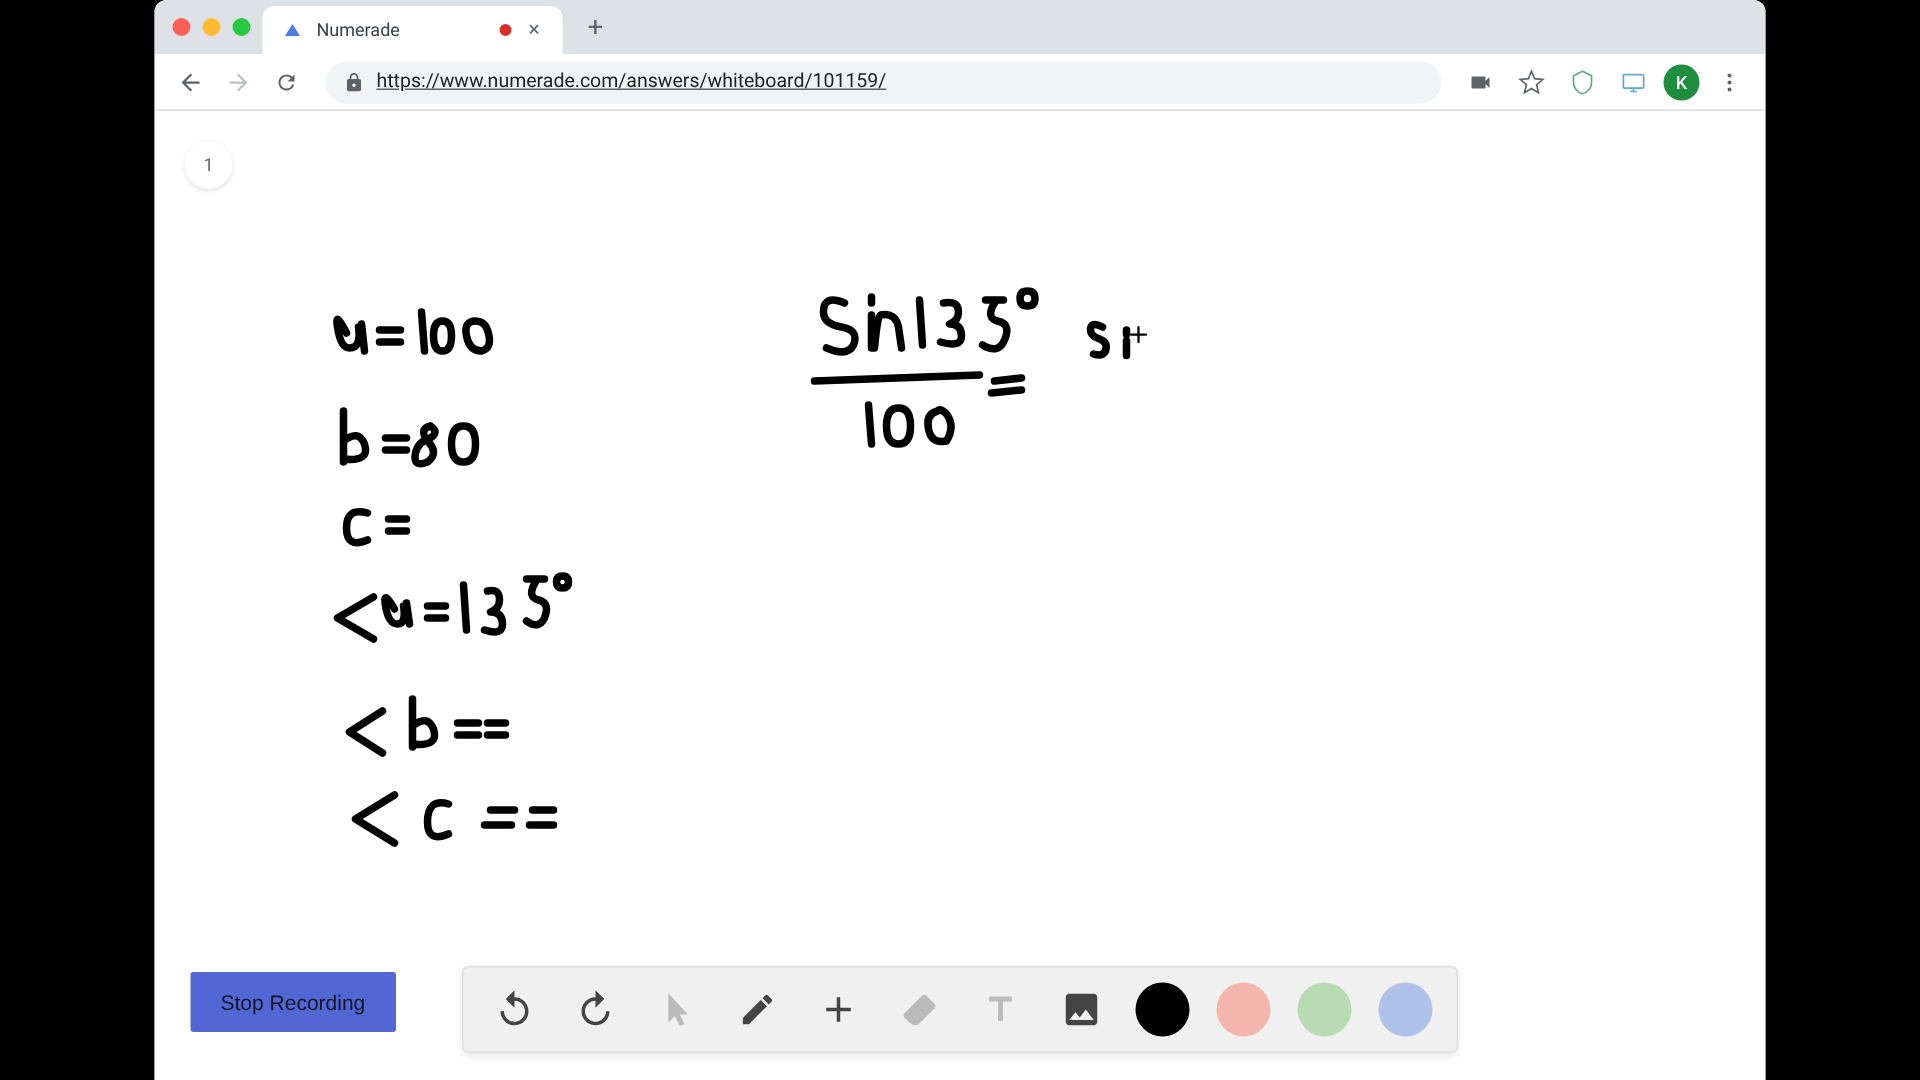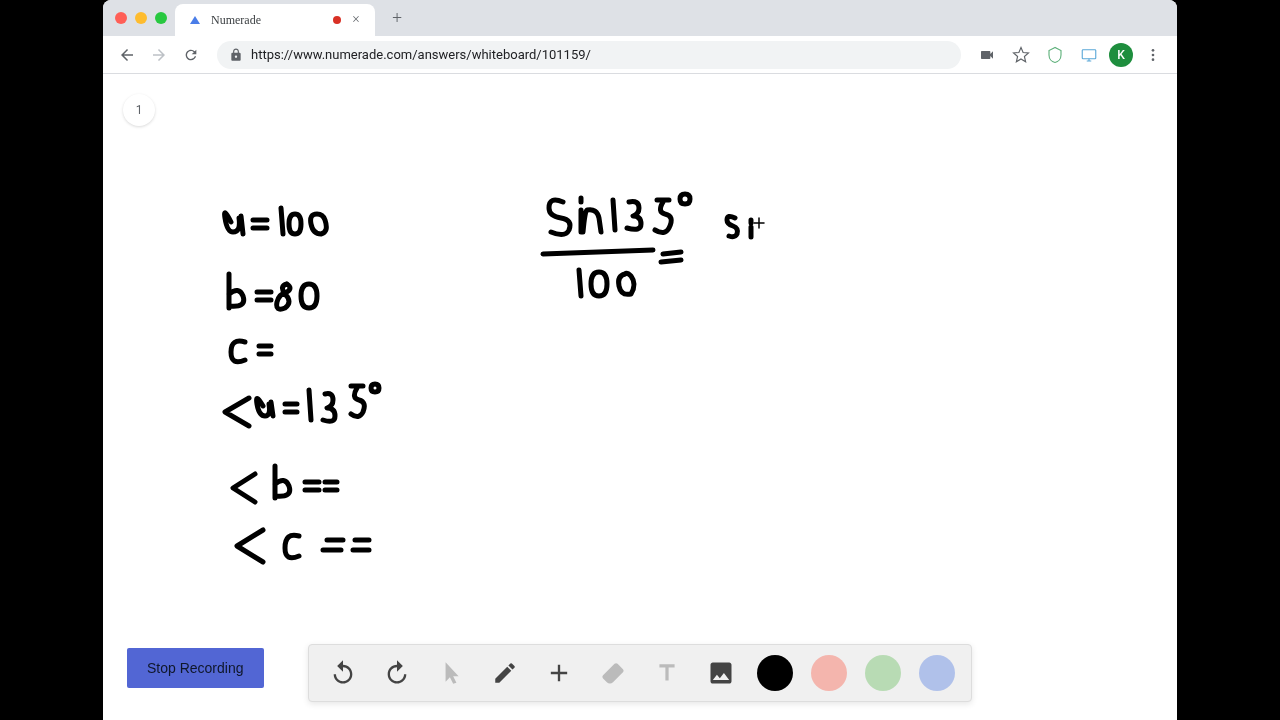--- a/index.html
+++ b/index.html
@@ -27,21 +27,20 @@
       display: flex;
       flex-direction: column;
     }
     .tab-bar {
       height: 36px;
       background: #dee1e6;
       display: flex;
       align-items: center;
       padding: 0 8px;
       gap: 8px;
-      font-family: Liberation Serif, serif;
     }
     .window-controls {
       display: flex;
       gap: 8px;
       padding-left: 4px;
     }
     .win-dot {
       width: 12px;
       height: 12px;
       border-radius: 50%;
@@ -121,20 +120,21 @@
       height: 28px;
       background: #f1f3f4;
       border-radius: 14px;
       margin: 0 8px;
       display: flex;
       align-items: center;
       padding: 0 12px;
       gap: 8px;
       font-size: 13px;
       color: #5f6368;
+      text-decoration: underline;
     }
     .url-text {
       flex: 1;
       color: #202124;
     }
     .toolbar-icons {
       display: flex;
       gap: 6px;
       align-items: center;
     }

